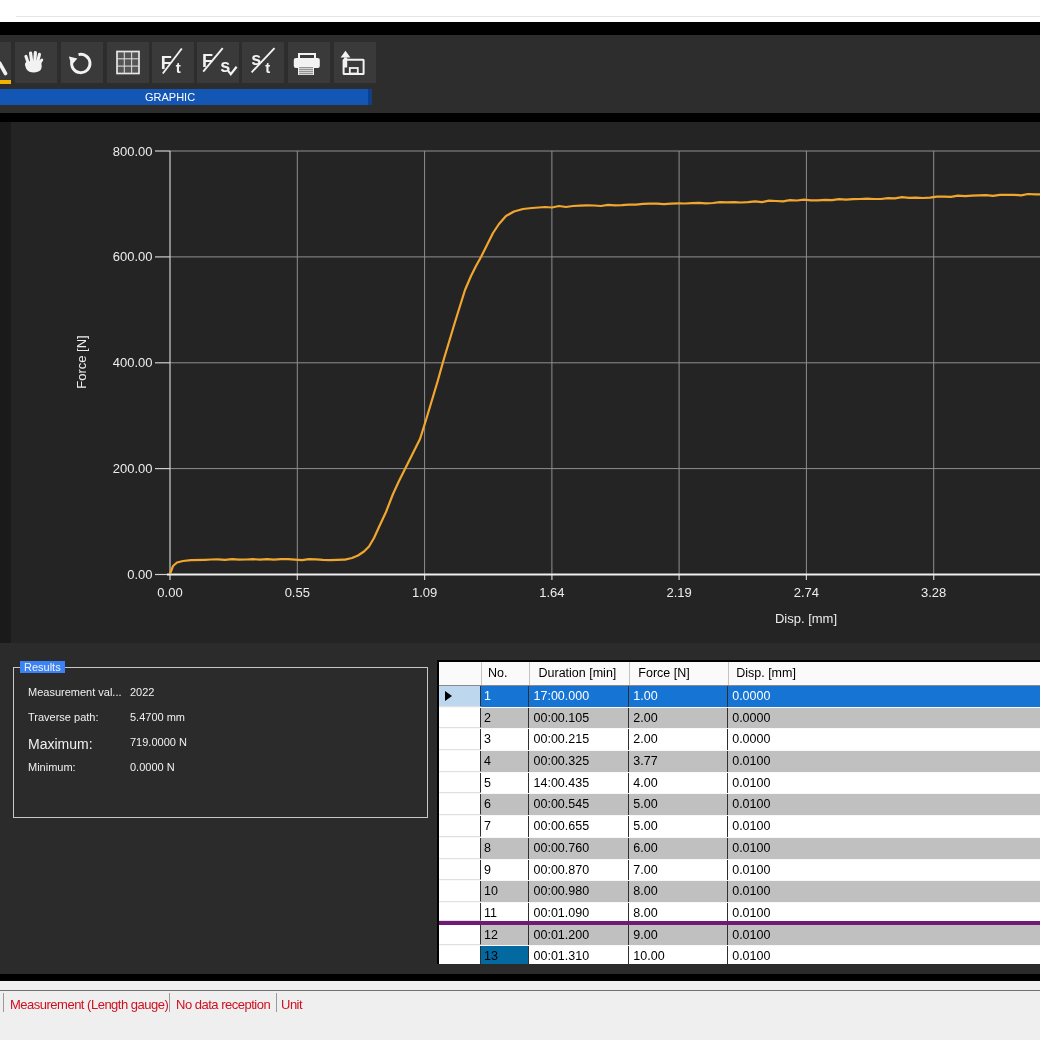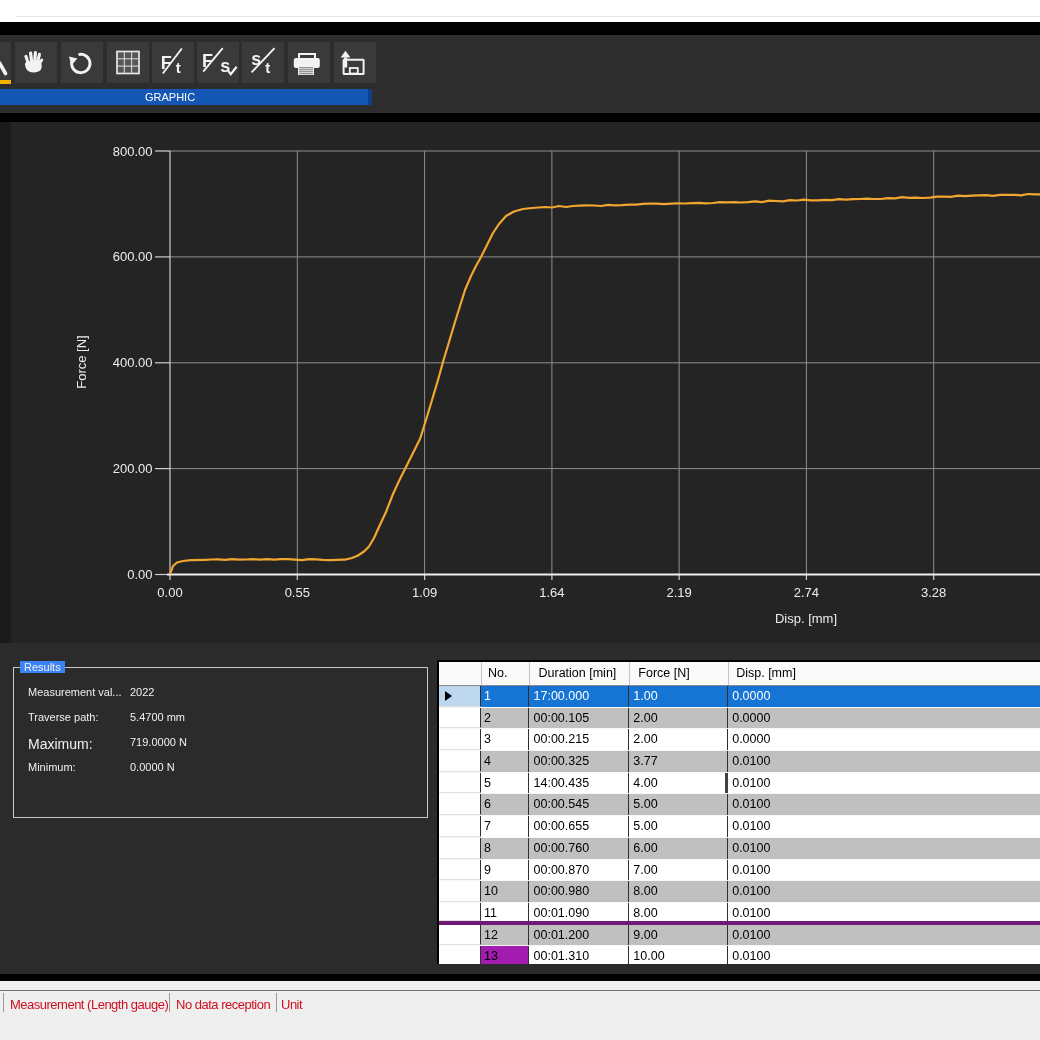--- a/index.html
+++ b/index.html
@@ -213,21 +213,21 @@
         <div style="width:42px;background:#ffffff;border-right:1px solid #2f2f2f;border-bottom:1px solid #e0e0e0;box-sizing:border-box;position:relative;"></div>
         <div style="width:47.5px;background:#c0c0c0;border-right:1px solid #2f2f2f;padding:3px 0 0 3px;box-sizing:border-box;">4</div>
         <div style="width:100.8px;background:#c0c0c0;border-right:1px solid #2f2f2f;padding:3px 0 0 5px;box-sizing:border-box;">00:00.325</div>
         <div style="width:98.9px;background:#c0c0c0;border-right:1px solid #2f2f2f;padding:3px 0 0 4px;box-sizing:border-box;">3.77</div>
         <div style="flex:1;background:#c0c0c0;padding:3px 0 0 4px;box-sizing:border-box;">0.0100</div>
       </div>
       <div style="display:flex;height:21.7px;border-bottom:1px solid #f8f8f8;box-sizing:border-box;color:#000;">
         <div style="width:42px;background:#ffffff;border-right:1px solid #2f2f2f;border-bottom:1px solid #e0e0e0;box-sizing:border-box;position:relative;"></div>
         <div style="width:47.5px;background:#ffffff;border-right:1px solid #2f2f2f;padding:3px 0 0 3px;box-sizing:border-box;">5</div>
         <div style="width:100.8px;background:#ffffff;border-right:1px solid #2f2f2f;padding:3px 0 0 5px;box-sizing:border-box;">14:00.435</div>
-        <div style="width:98.9px;background:#ffffff;border-right:3px solid #404040;padding:3px 0 0 4px;box-sizing:border-box;">4.00</div>
+        <div style="width:98.9px;background:#ffffff;border-right:1px solid #404040;padding:3px 0 0 4px;box-sizing:border-box;">4.00</div>
         <div style="flex:1;background:#ffffff;padding:3px 0 0 4px;box-sizing:border-box;">0.0100</div>
       </div>
       <div style="display:flex;height:21.7px;border-bottom:1px solid #f8f8f8;box-sizing:border-box;color:#000;">
         <div style="width:42px;background:#ffffff;border-right:1px solid #2f2f2f;border-bottom:1px solid #e0e0e0;box-sizing:border-box;position:relative;"></div>
         <div style="width:47.5px;background:#c0c0c0;border-right:1px solid #2f2f2f;padding:3px 0 0 3px;box-sizing:border-box;">6</div>
         <div style="width:100.8px;background:#c0c0c0;border-right:1px solid #2f2f2f;padding:3px 0 0 5px;box-sizing:border-box;">00:00.545</div>
         <div style="width:98.9px;background:#c0c0c0;border-right:1px solid #2f2f2f;padding:3px 0 0 4px;box-sizing:border-box;">5.00</div>
         <div style="flex:1;background:#c0c0c0;padding:3px 0 0 4px;box-sizing:border-box;">0.0100</div>
       </div>
       <div style="display:flex;height:21.7px;border-bottom:1px solid #f8f8f8;box-sizing:border-box;color:#000;">
@@ -267,21 +267,21 @@
       </div>
       <div style="display:flex;height:21.7px;border-bottom:1px solid #f8f8f8;box-sizing:border-box;color:#000;">
         <div style="width:42px;background:#ffffff;border-right:1px solid #2f2f2f;border-bottom:1px solid #e0e0e0;box-sizing:border-box;position:relative;"></div>
         <div style="width:47.5px;background:#c0c0c0;border-right:1px solid #2f2f2f;padding:3px 0 0 3px;box-sizing:border-box;">12</div>
         <div style="width:100.8px;background:#c0c0c0;border-right:1px solid #2f2f2f;padding:3px 0 0 5px;box-sizing:border-box;">00:01.200</div>
         <div style="width:98.9px;background:#c0c0c0;border-right:1px solid #2f2f2f;padding:3px 0 0 4px;box-sizing:border-box;">9.00</div>
         <div style="flex:1;background:#c0c0c0;padding:3px 0 0 4px;box-sizing:border-box;">0.0100</div>
       </div>
       <div style="display:flex;height:21.7px;border-bottom:1px solid #f8f8f8;box-sizing:border-box;color:#000;">
         <div style="width:42px;background:#ffffff;border-right:1px solid #2f2f2f;border-bottom:1px solid #e0e0e0;box-sizing:border-box;position:relative;"></div>
-        <div style="width:47.5px;background:#a21caf;border-right:1px solid #2f2f2f;padding:3px 0 0 3px;box-sizing:border-box;">13</div>
+        <div style="width:47.5px;background:#0369a1;border-right:1px solid #2f2f2f;padding:3px 0 0 3px;box-sizing:border-box;">13</div>
         <div style="width:100.8px;background:#ffffff;border-right:1px solid #2f2f2f;padding:3px 0 0 5px;box-sizing:border-box;">00:01.310</div>
         <div style="width:98.9px;background:#ffffff;border-right:1px solid #2f2f2f;padding:3px 0 0 4px;box-sizing:border-box;">10.00</div>
         <div style="flex:1;background:#ffffff;padding:3px 0 0 4px;box-sizing:border-box;">0.0100</div>
       </div>
     </div>
 
   <div class="abs" style="left:0;top:974px;width:1040px;height:7px;background:#000;"></div>
 
   <div class="abs" style="left:0;top:981px;width:1040px;height:59px;background:#efefef;"></div>
   <div class="abs" style="left:0;top:990px;width:1040px;height:1px;background:#707070;"></div>

